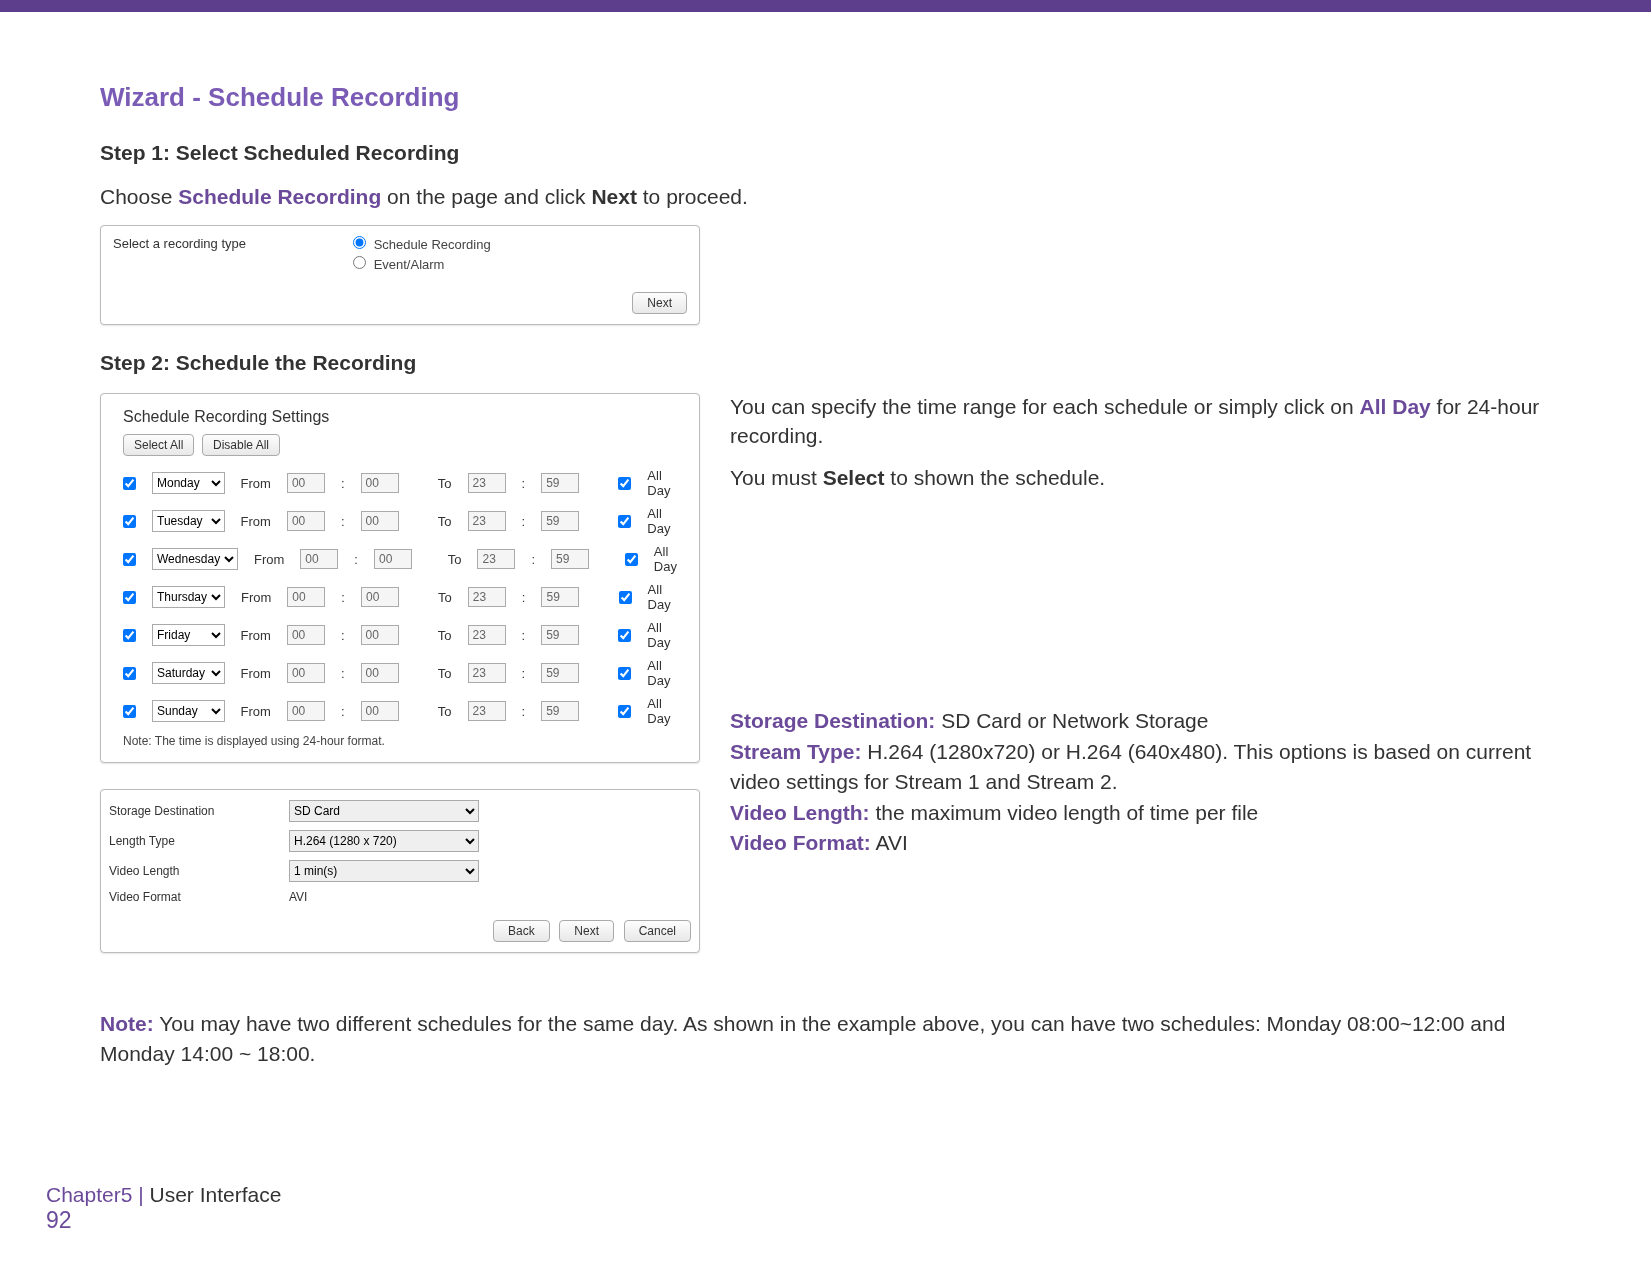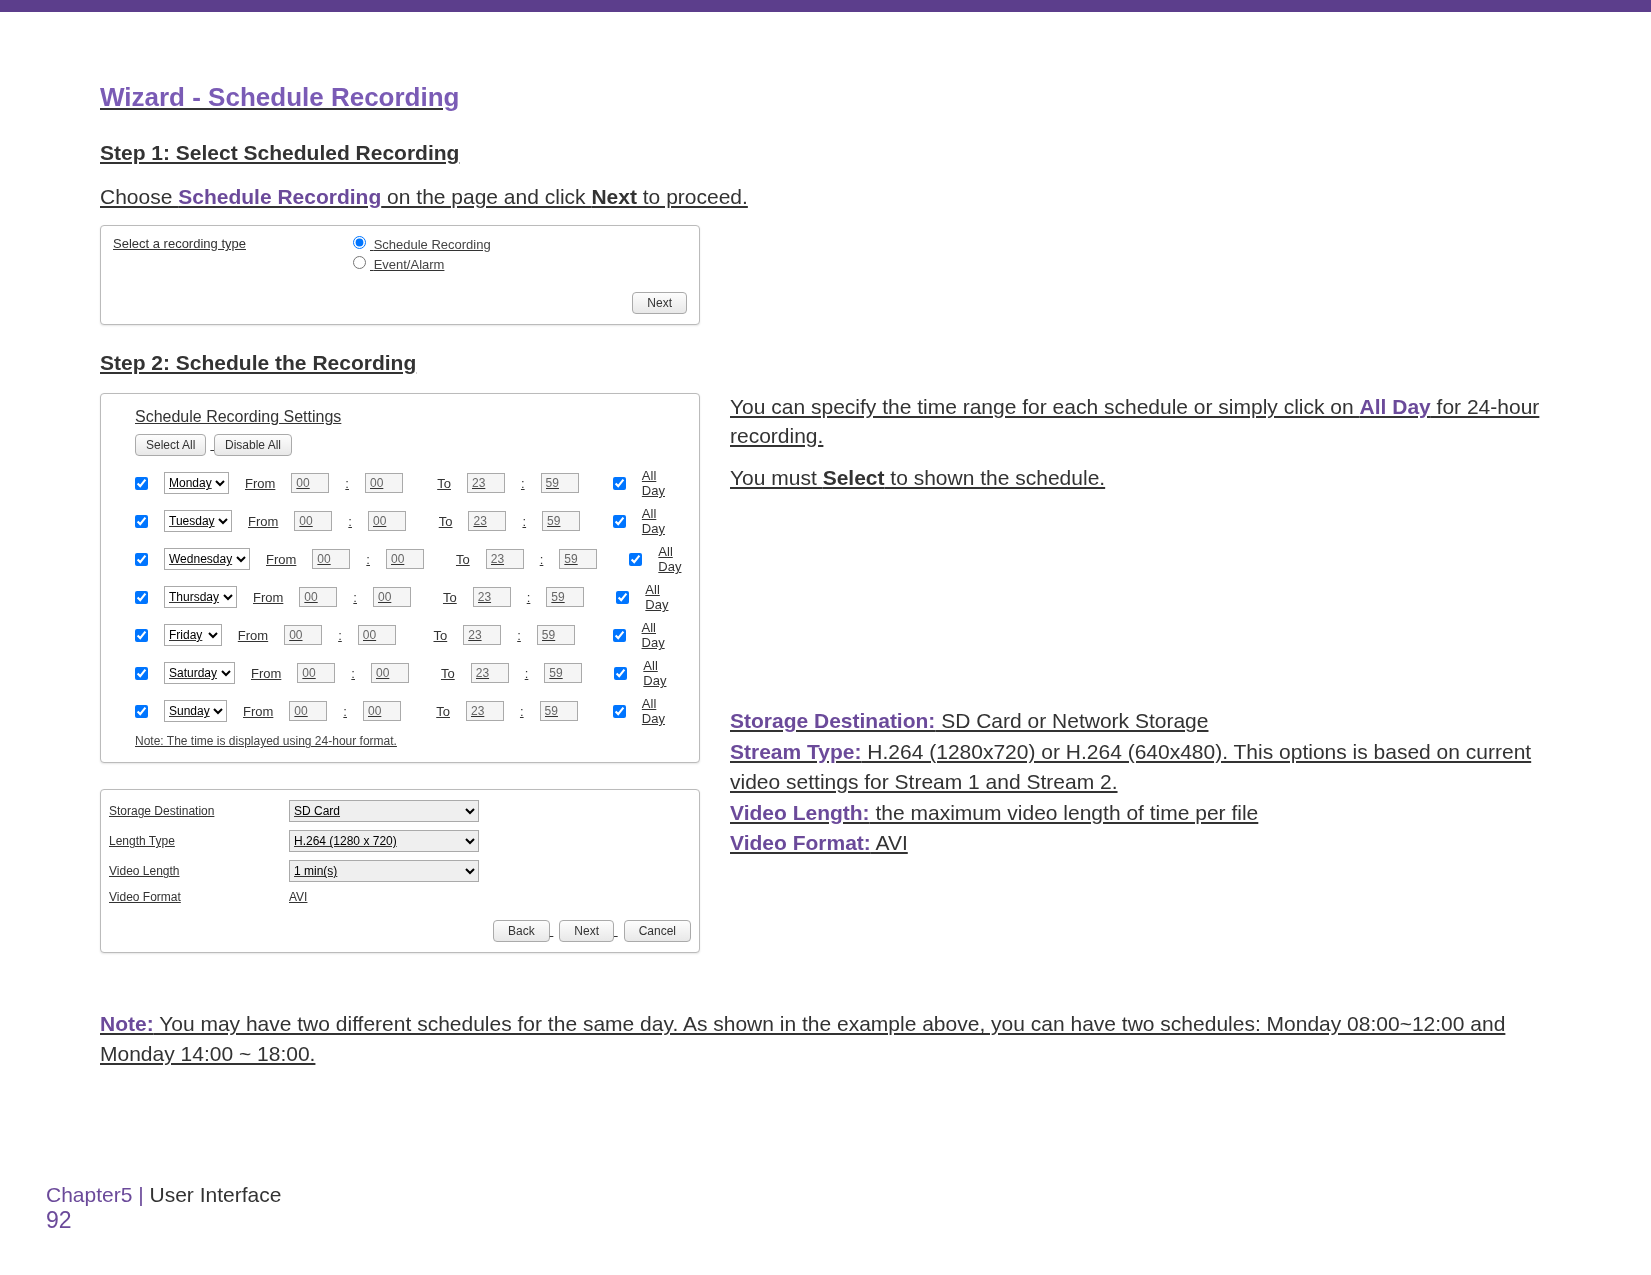--- a/index.html
+++ b/index.html
@@ -12,21 +12,20 @@
     position: relative;
     overflow: hidden;
   }
   .top-bar {
     background: #5c3e8c;
     height: 12px;
     width: 100%;
   }
   .content {
     padding: 70px 100px 0 100px;
-    text-decoration: underline;
   }
   .section-title {
     color: #7a5bb5;
     font-size: 26px;
     font-weight: bold;
     margin-bottom: 28px;
   }
   .step-title {
     font-size: 21px;
     font-weight: bold;
@@ -70,21 +69,21 @@
   .btn-row .btn { margin-left: 6px; }
 
   .two-col {
     display: flex;
     align-items: flex-start;
     gap: 30px;
   }
   .left-col { width: 600px; flex-shrink: 0;}
   .right-col { flex: 1; }
 
-  .sb2 { width: 600px; padding: 14px 34px; }
+  .sb2 { width: 600px; padding: 14px 22px; }
   .sb2-title { font-size: 16px; margin-bottom: 8px; }
   .sb2-btns { margin-bottom: 12px; }
   .sb2-btns .btn { margin-right: 4px; padding: 3px 10px;}
   .sched-row {
     display: flex;
     align-items: center;
     gap: 16px;
     margin-bottom: 8px;
     font-size: 13px;
   }

